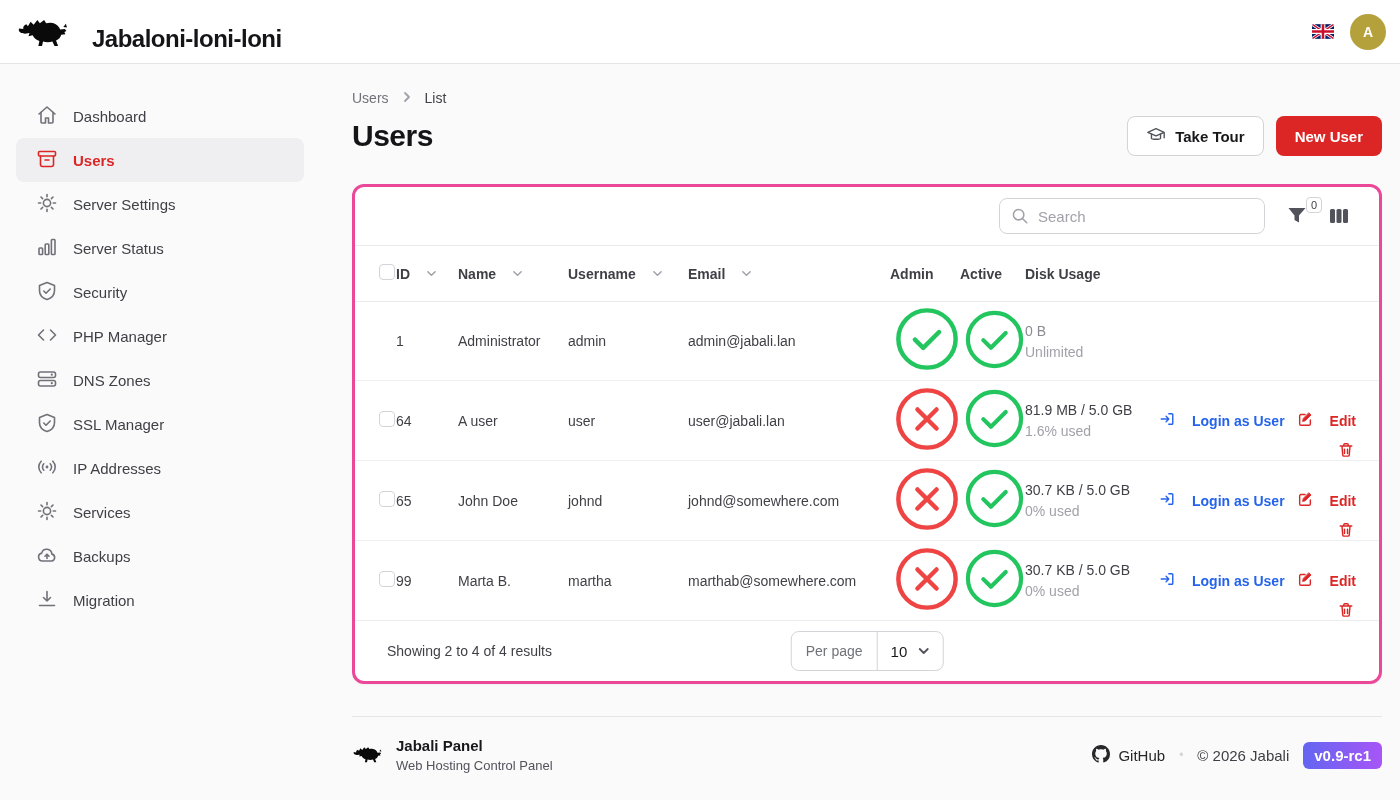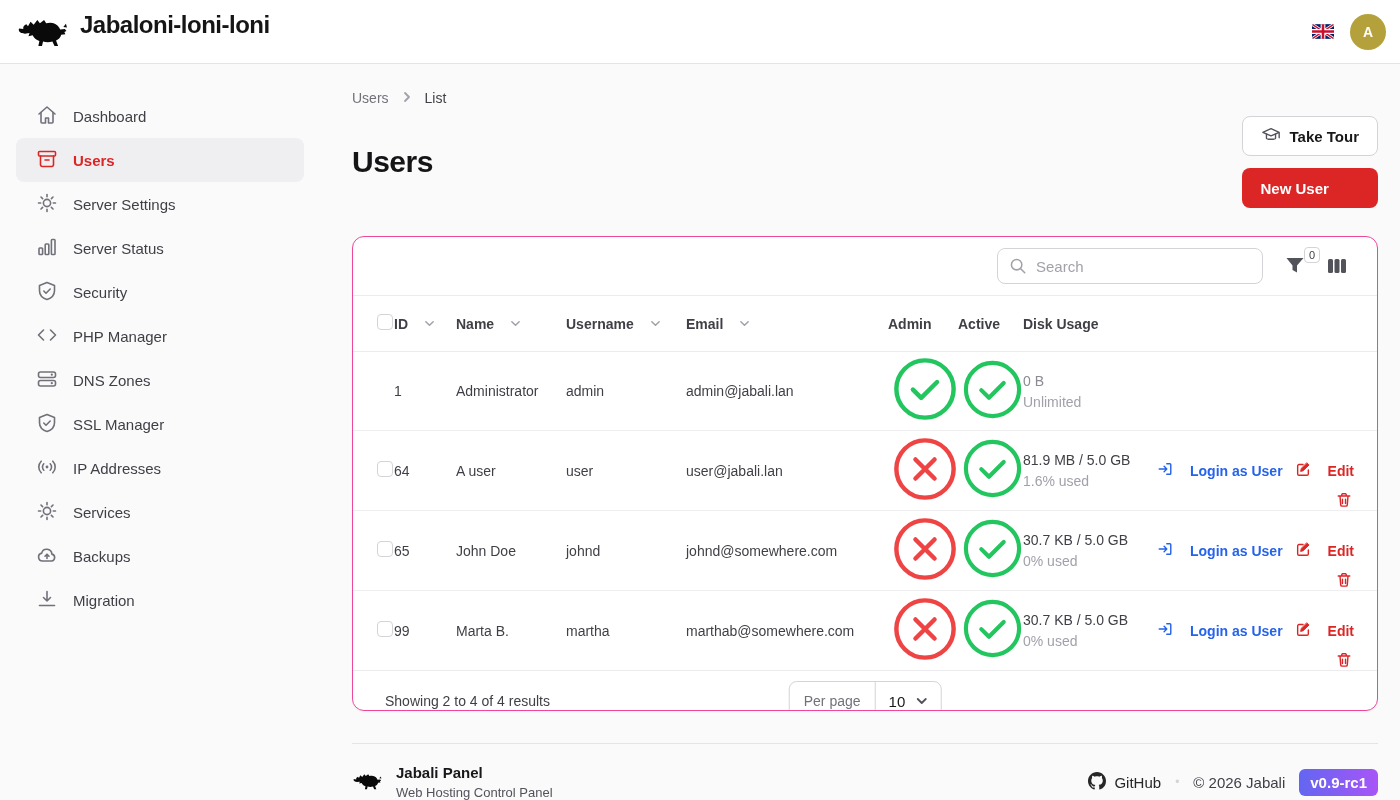--- a/index.html
+++ b/index.html
@@ -2,21 +2,21 @@
 <html><head>
 <meta charset="utf-8">
 <style>
   * { margin:0; padding:0; box-sizing:border-box; }
   html,body { width:1400px; height:800px; overflow:hidden; }
   body { font-family:"Liberation Sans","DejaVu Sans",sans-serif; background:#fafafa; color:#3f3f46; }
 
   
   .topbar { height:64px; background:#fff; border-bottom:1px solid #e4e4e7;
             display:flex; align-items:center; padding:0 14px 0 16px; }
-  .brand { display:flex; align-items:flex-start; gap:12px; }
+  .brand { display:flex; align-items:flex-end; gap:24px; }
   .brand svg { width:52px; height:38px; }
   .brand-title { font-size:24px; font-weight:800; color:#151518; letter-spacing:-0.5px; }
   .topbar-right { margin-left:auto; display:flex; align-items:center; gap:16px; }
   .flag { width:22px; height:15px; border-radius:2px; overflow:hidden; display:inline-block; cursor:pointer; }
   .flag svg { display:block; }
   .avatar { width:36px; height:36px; border-radius:50%; background:#b5a13c; color:#fff;
             font-size:14px; font-weight:700; display:flex; align-items:center; justify-content:center; cursor:pointer; }
 
   
   .layout { display:flex; height:736px; }
@@ -30,30 +30,30 @@
 
   .main { flex:1; display:flex; flex-direction:column; padding:26px 32px 0 32px; }
 
   
   .breadcrumb { display:flex; align-items:center; gap:12px; font-size:14px; }
   .breadcrumb .crumb-root { color:#71717a; cursor:pointer; }
   .breadcrumb .crumb-current { color:#3f3f46; font-weight:500; }
   .breadcrumb svg { width:12px; height:12px; color:#a1a1aa; }
   .title-row { display:flex; align-items:center; justify-content:space-between; margin-top:10px; }
   .page-title { font-size:30px; font-weight:800; color:#151518; letter-spacing:-0.5px; }
-  .header-actions { display:flex; gap:12px;flex-direction:column; }
+  .header-actions { display:flex; gap:12px; }
   .btn { display:inline-flex; align-items:center; gap:9px; height:40px; padding:0 18px;
          border-radius:8px; font-size:15px; font-weight:600; cursor:pointer; border:1px solid transparent;
          font-family:inherit; }
   .btn-outline { background:#fff; border-color:#d4d4d8; color:#18181b; }
   .btn-outline svg { width:20px; height:20px; color:#52525b; }
   .btn-danger { background:#dc2626; color:#fff; }
 
   
-  .card { margin-top:28px; background:#fff; border:1px solid #ec4899; border-radius:12px;
+  .card { margin-top:28px; background:#fff; border:3px solid #ec4899; border-radius:12px;
           box-shadow:0 1px 2px rgba(0,0,0,.04); overflow:hidden; }
   .toolbar { display:flex; justify-content:flex-end; align-items:center; gap:22px;
              padding:11px 30px 11px 32px; border-bottom:1px solid #ececee; }
   .search-box { position:relative; width:266px; }
   .search-box input { width:100%; height:36px; border:1px solid #d4d4d8; border-radius:8px;
                       padding:0 12px 0 38px; font-size:15px; color:#3f3f46; outline:none;
                       font-family:inherit; background:#fff; }
   .search-box input::placeholder { color:#a1a1aa; }
   .search-box svg { position:absolute; left:12px; top:9px; width:18px; height:18px; color:#a1a1aa; }
   .icon-btn { position:relative; background:none; border:none; cursor:pointer; padding:0; line-height:0; }

